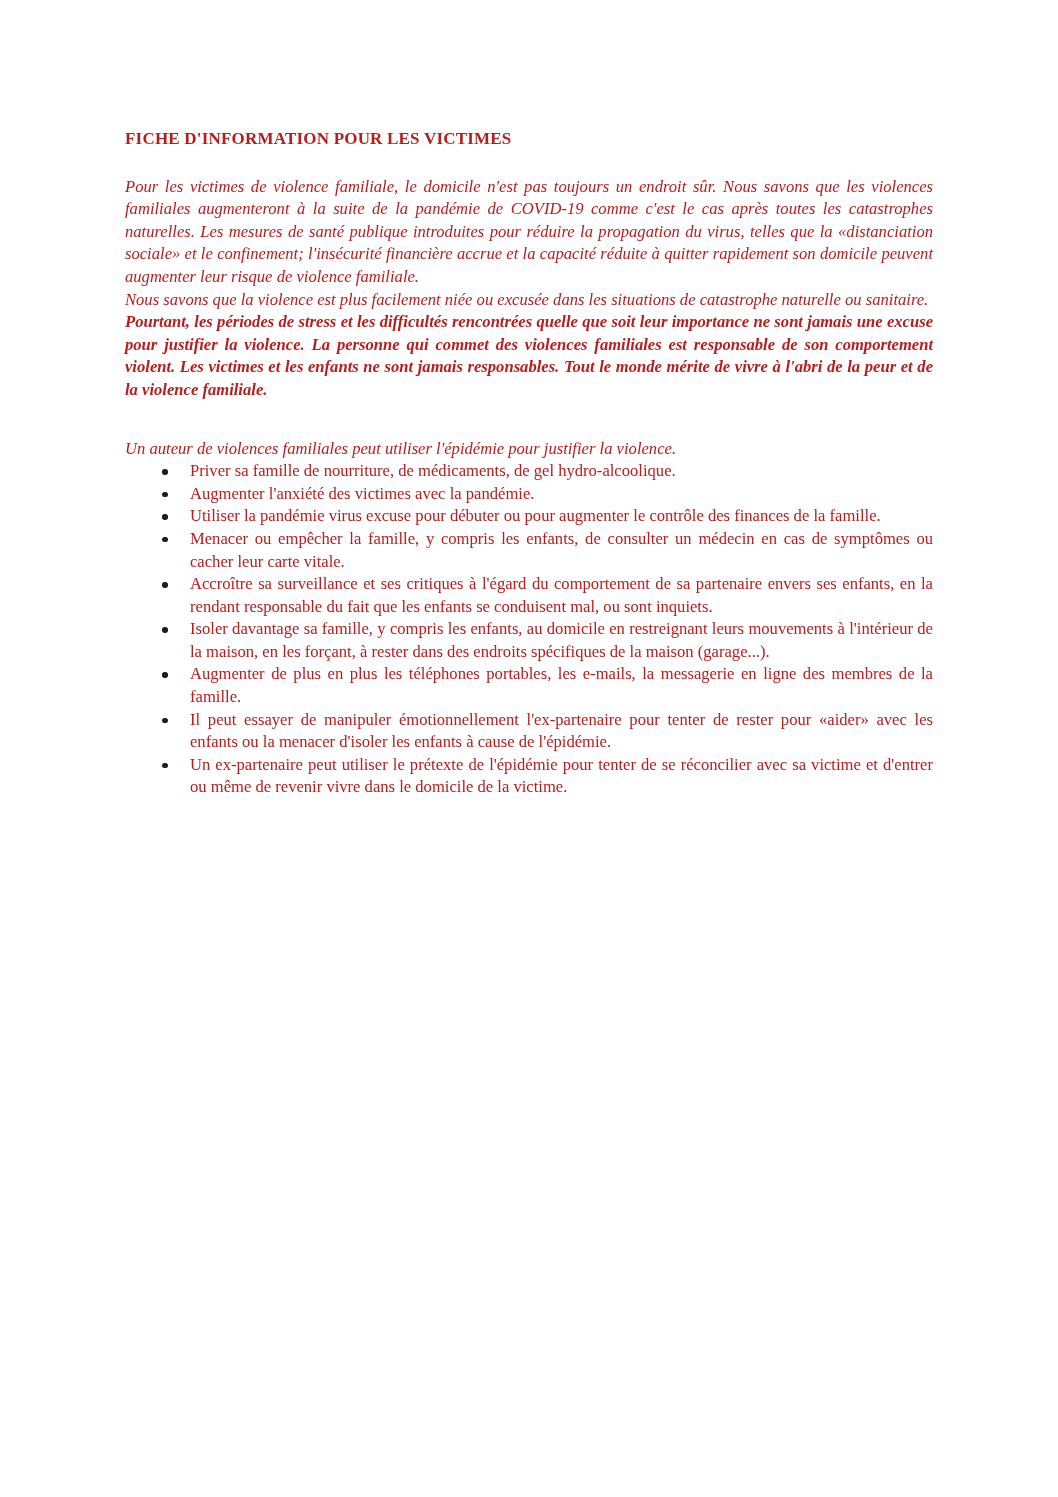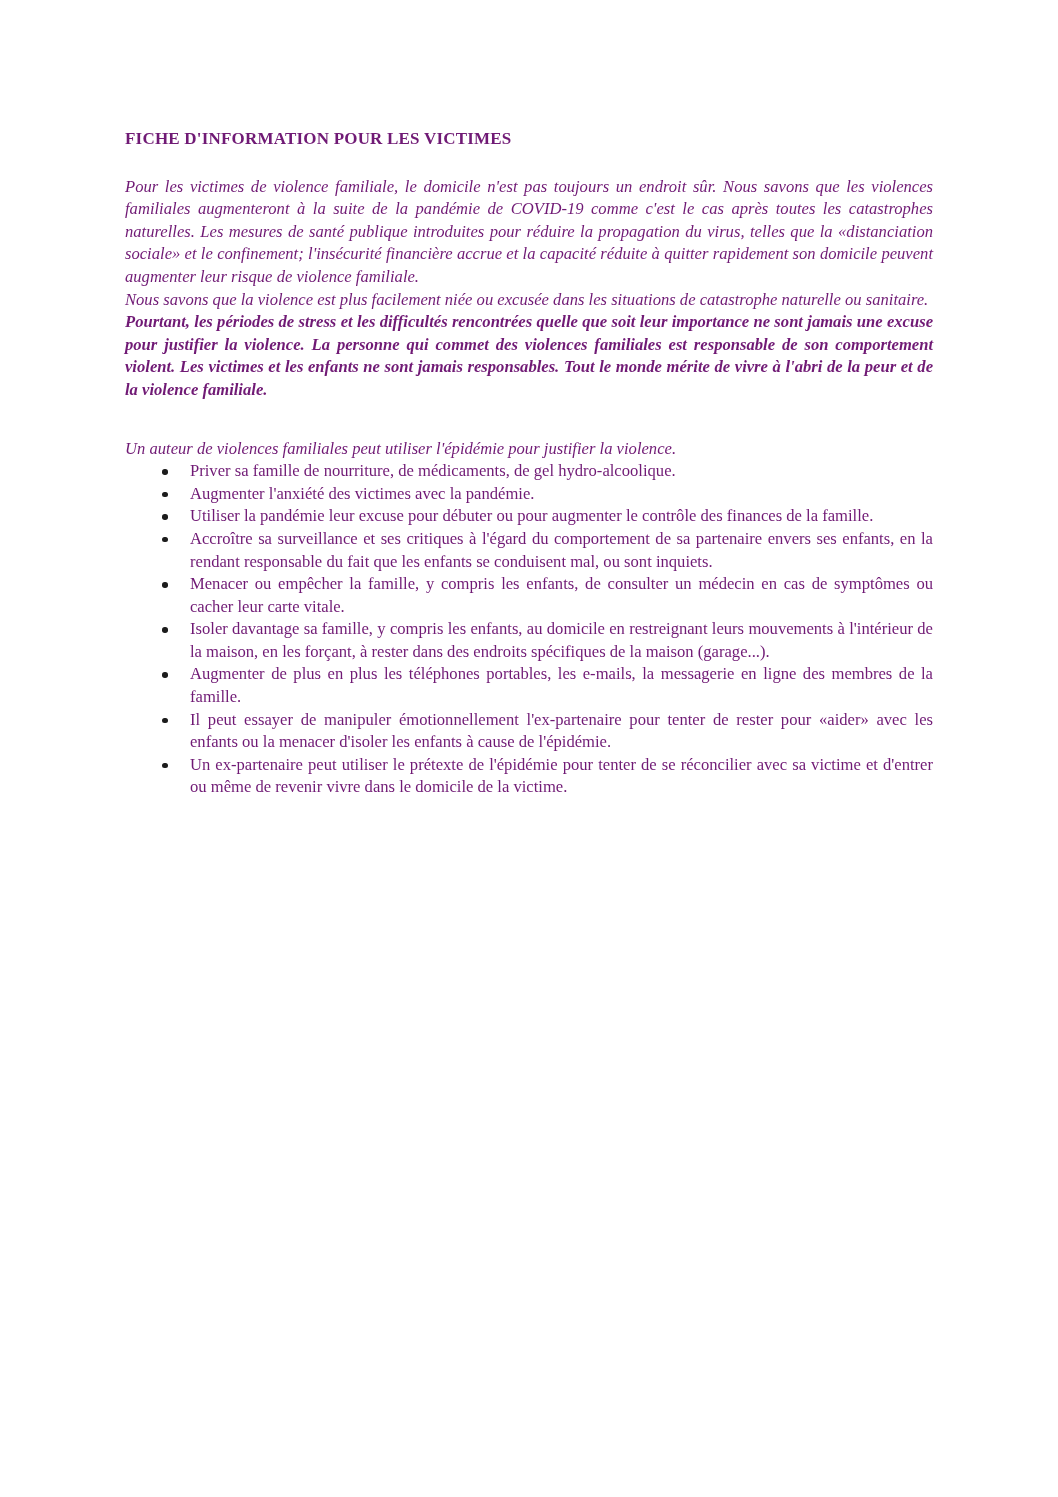--- a/index.html
+++ b/index.html
@@ -7,21 +7,21 @@
     padding: 0;
     background: #ffffff;
   }
   .page {
     position: relative;
     width: 1058px;
     height: 1497px;
     background: #ffffff;
     overflow: hidden;
     font-family: "Liberation Serif", "DejaVu Serif", serif;
-    color: #701a75;
+    color: #b91c1c;
   }
   .content {
     position: absolute;
     left: 125px;
     top: 128px;
     width: 808px;
     font-size: 16.6px;
     line-height: 22.6px;
   }
   .doc-title {
@@ -80,23 +80,23 @@
     <p class="para">Nous savons que la violence est plus facilement niée ou excusée dans les situations de catastrophe naturelle ou sanitaire.</p>
 
     <p class="para bold">Pourtant, les périodes de stress et les difficultés rencontrées quelle que soit leur importance ne sont jamais une excuse pour justifier la violence. La personne qui commet des violences familiales est responsable de son comportement violent. Les victimes et les enfants ne sont jamais responsables. Tout le monde mérite de vivre à l'abri de la peur et de la violence familiale.</p>
 
     <p class="para section-lead">Un auteur de violences familiales peut utiliser l'épidémie pour justifier la violence.</p>
 
 
     <ul class="bullet-list">
       <li>Priver sa famille de nourriture, de médicaments, de gel hydro-alcoolique.</li>
       <li>Augmenter l'anxiété des victimes avec la pandémie.</li>
-      <li>Utiliser la pandémie leur excuse pour débuter ou pour augmenter le contrôle des finances de la famille.</li>
+      <li>Utiliser la pandémie virus excuse pour débuter ou pour augmenter le contrôle des finances de la famille.</li>
+      <li>Menacer ou empêcher la famille, y compris les enfants, de consulter un médecin en cas de symptômes ou cacher leur carte vitale.</li>
       <li>Accroître sa surveillance et ses critiques à l'égard du comportement de sa partenaire envers ses enfants, en la rendant responsable du fait que les enfants se conduisent mal, ou sont inquiets.</li>
-      <li>Menacer ou empêcher la famille, y compris les enfants, de consulter un médecin en cas de symptômes ou cacher leur carte vitale.</li>
       <li>Isoler davantage sa famille, y compris les enfants, au domicile en restreignant leurs mouvements à l'intérieur de la maison, en les forçant, à rester dans des endroits spécifiques de la maison (garage...).</li>
       <li>Augmenter de plus en plus les téléphones portables, les e-mails, la messagerie en ligne des membres de la famille.</li>
       <li>Il peut essayer de manipuler émotionnellement l'ex-partenaire pour tenter de rester pour «aider» avec les enfants ou la menacer d'isoler les enfants à cause de l'épidémie.</li>
       <li>Un ex-partenaire peut utiliser le prétexte de l'épidémie pour tenter de se réconcilier avec sa victime et d'entrer ou même de revenir vivre dans le domicile de la victime.</li>
     </ul>
 
   </div>
 </div>
 
 </body></html>

